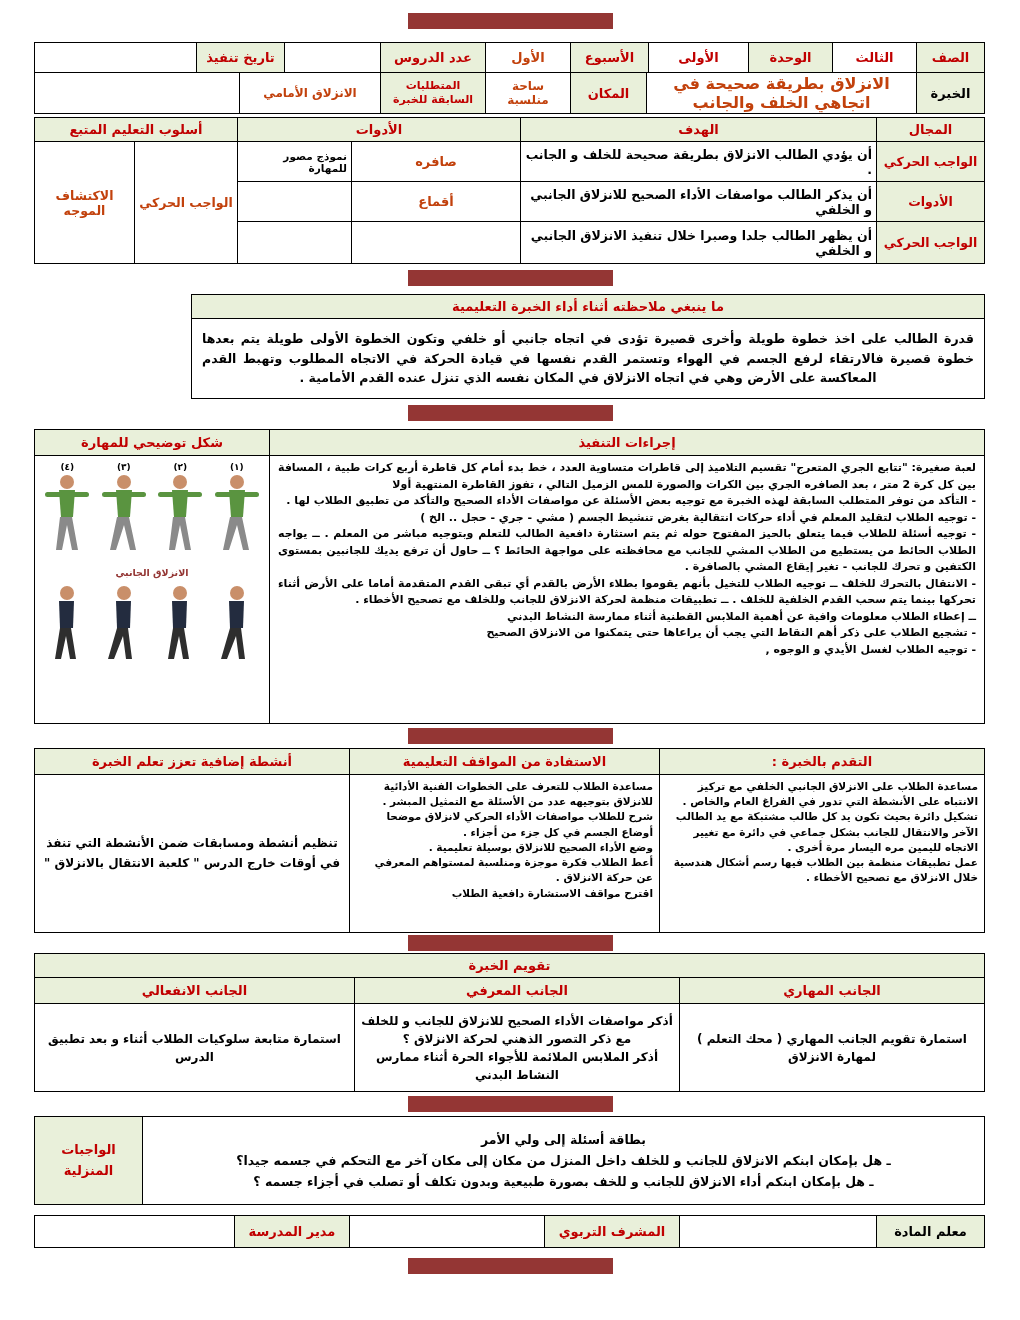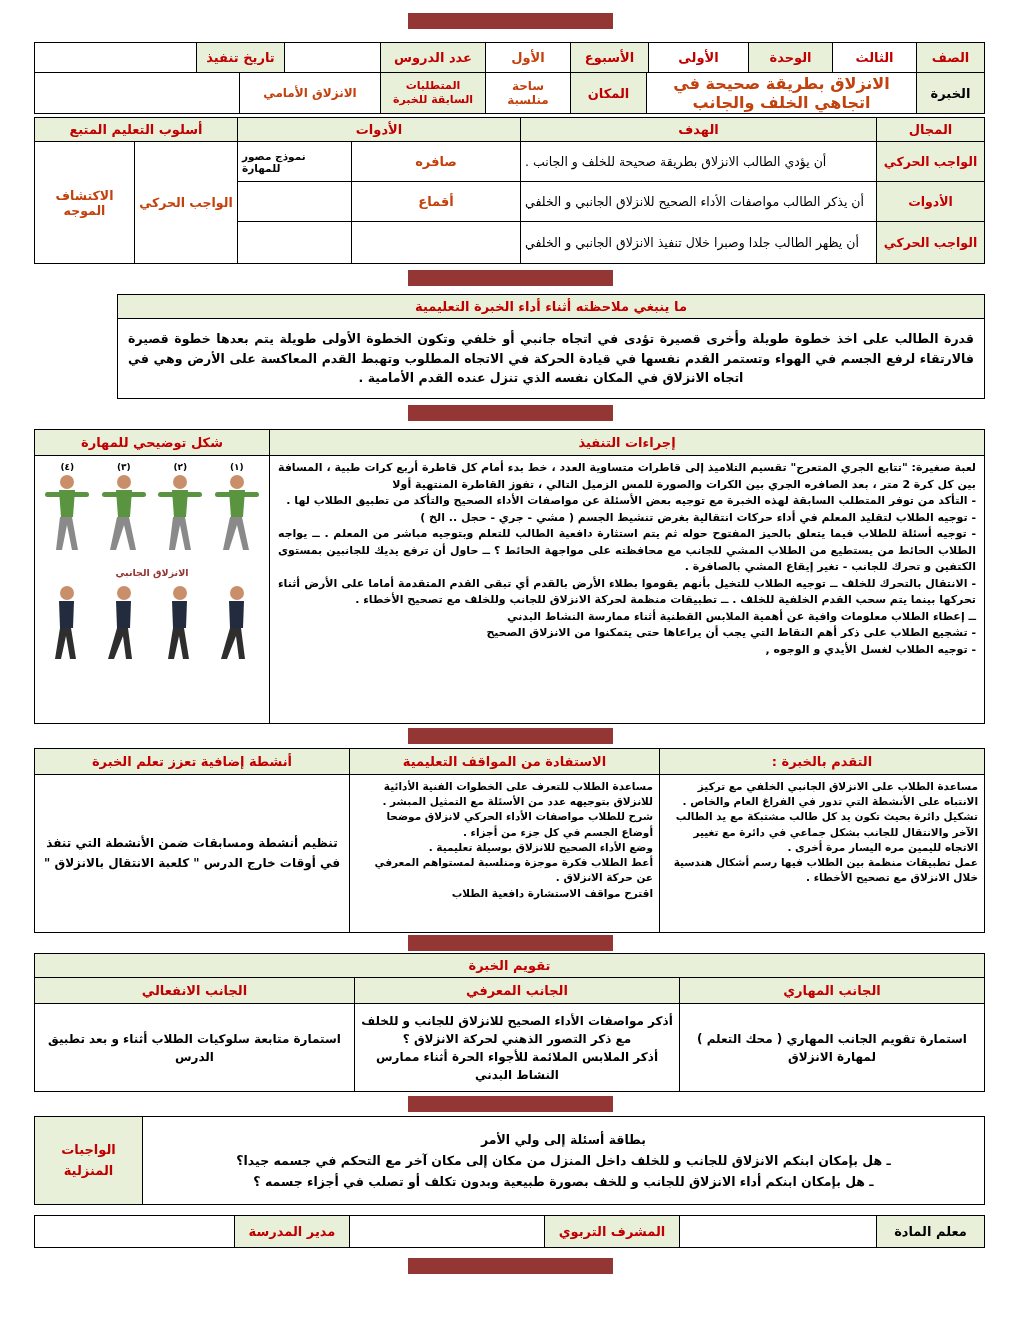--- a/index.html
+++ b/index.html
@@ -3,29 +3,29 @@
 <meta charset="utf-8">
 <style>
   * { box-sizing: border-box; margin: 0; padding: 0; }
   html, body { width: 1020px; }
   body {
     width: 1020px; height: 1320px; background: #fff;
     font-family: "DejaVu Sans", sans-serif; direction: rtl; overflow: hidden;
   }
   .page { width: 1020px; height: 1320px; padding: 13px 35px 0 35px; position: relative; }
   .connector { width: 205px; height: 16px; background: #943634; margin: 0 auto; }
-  table { border-collapse: collapse; table-layout: fixed; width: 868px; }
+  table { border-collapse: collapse; table-layout: fixed; width: 794px; }
   td { border: 1px solid #000; vertical-align: middle; padding: 1px 4px; overflow: hidden; }
   .mt { margin-top: -1px; }
   .c-hdr  { background: #e9f0da; color: #c00000; font-weight: bold; text-align: center; font-size: 13px; }
   .c-hdrb { background: #e9f0da; color: #000;    font-weight: bold; text-align: center; font-size: 13px; }
   .c-red  { color: #c00000; font-weight: bold; text-align: center; font-size: 13px; }
   .c-val  { color: #c2410c; font-weight: bold; text-align: center; font-size: 13px; }
-  .goal   { color: #000; font-weight: normal; text-align: left; font-size: 12.5px; padding-right: 10px; }
-  .small-note { font-size: 10.5px; font-weight: bold; text-align: left; }
+  .goal   { color: #000; font-weight: bold; text-align: right; font-size: 12.5px; padding-right: 4px; }
+  .small-note { font-size: 10.5px; font-weight: bold; text-align: right; }
   .obs-body {
     font-size: 12.5px; font-weight: bold; line-height: 1.55;
     text-align: justify; text-align-last: center; padding: 4px 10px; vertical-align: middle;
   }
   .proc-body { vertical-align: top; padding: 4px 8px; }
   .proc-line { font-size: 11px; font-weight: bold; line-height: 1.5; text-align: justify; text-align-last: right; color:#000; }
   .figure-cell { vertical-align: top; padding: 6px 4px; }
   .fig-labels { display: flex; justify-content: space-around; font-size: 9px; font-weight: bold; color: #000; margin-bottom: 1px; }
   .fig-row { display: flex; justify-content: space-around; align-items: flex-end; }
   .fig-caption { text-align: center; font-size: 9.5px; font-weight: bold; color: #943634; margin: 8px 0 6px 0; }

